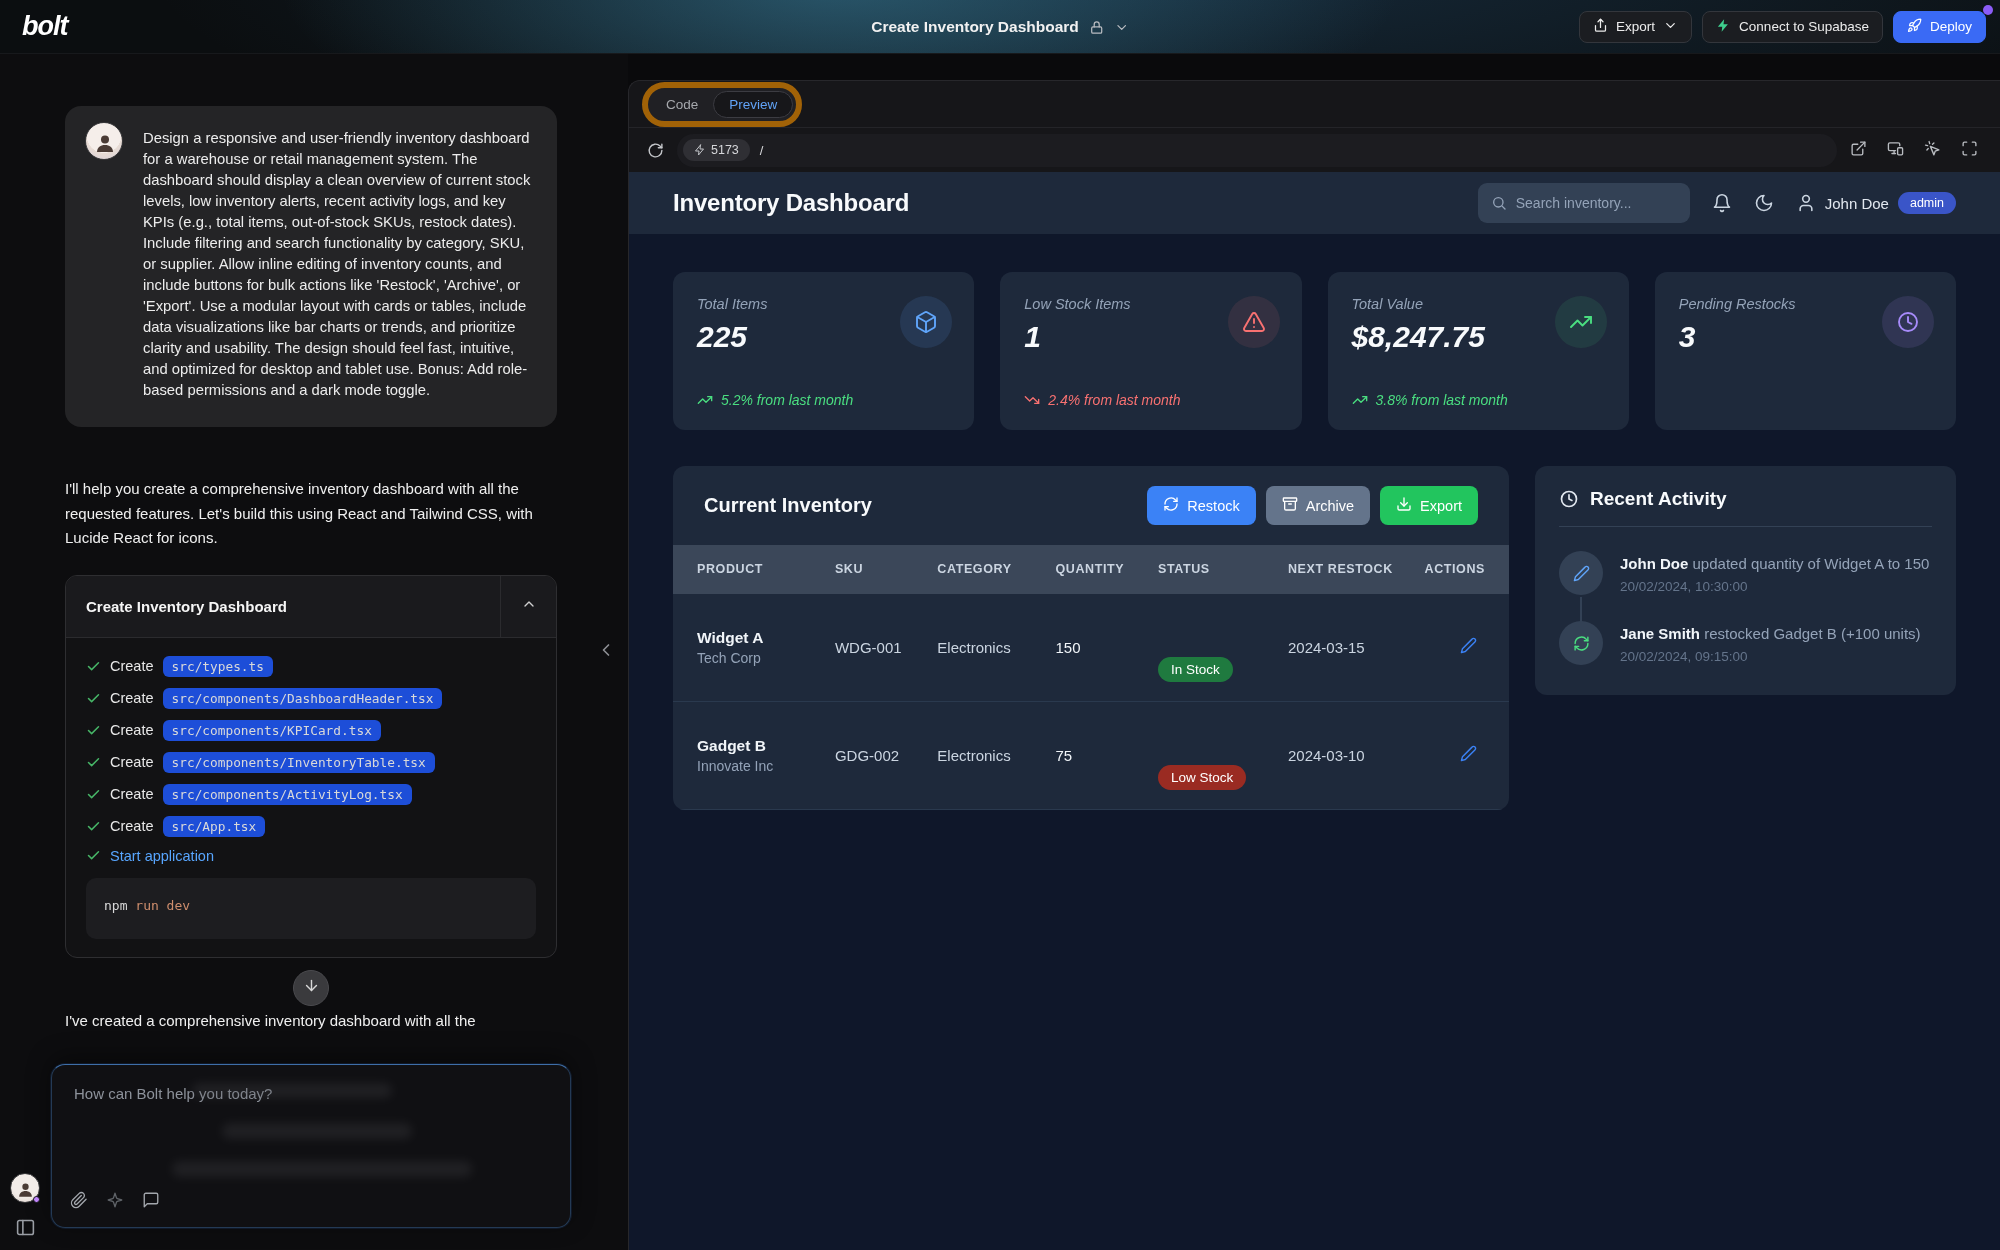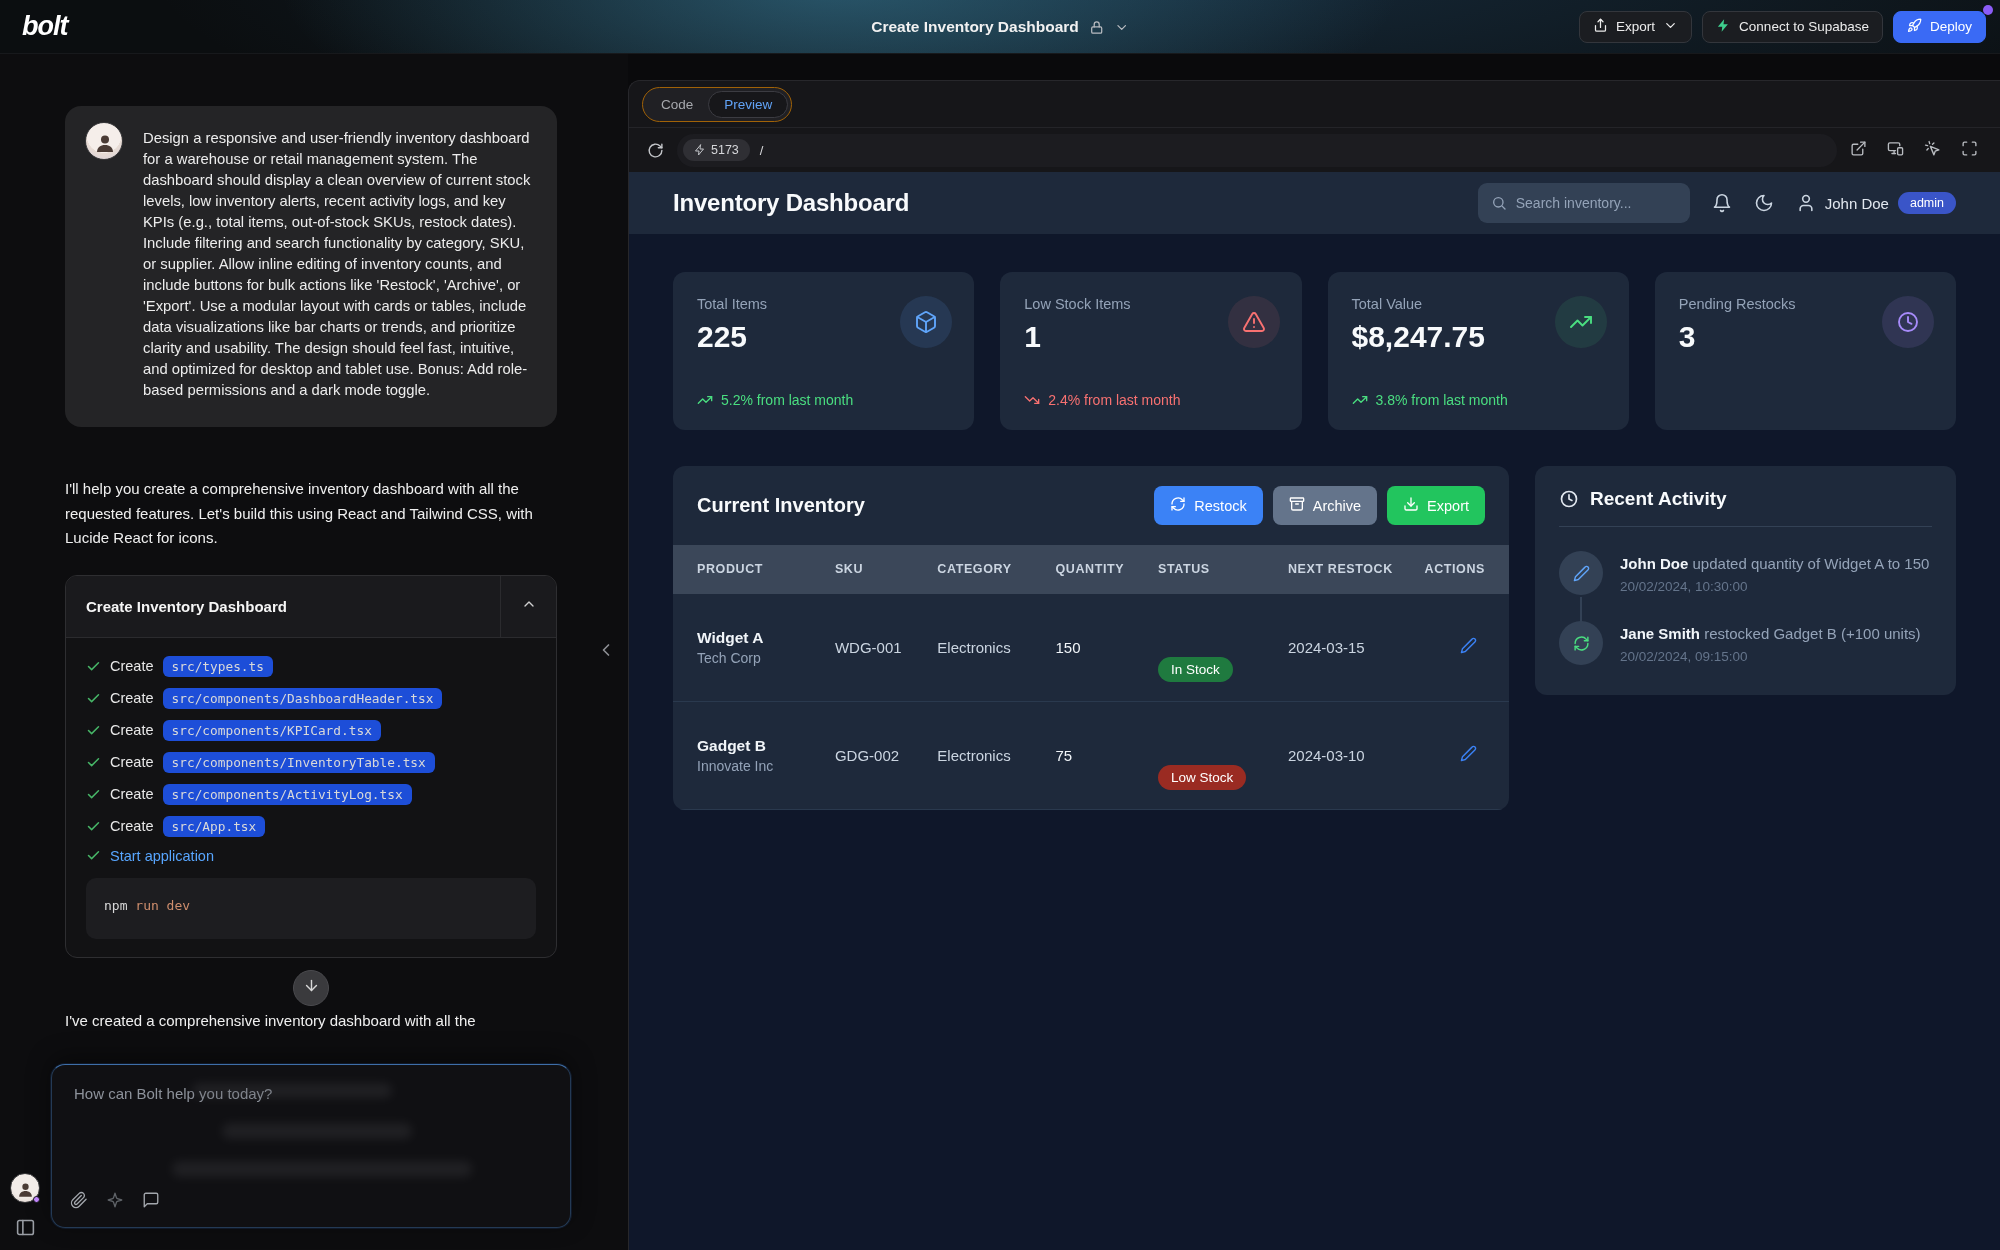--- a/index.html
+++ b/index.html
@@ -66,21 +66,21 @@
   .mini-avatar .dot { position:absolute; right:-1px; bottom:-1px; width:7px; height:7px; border-radius:50%; background:#c084fc; border:1px solid #141416; }
   .corner .panel-ic { color:#9a9ea5; display:flex; }
   .corner .panel-ic svg { width:21px; height:21px; }
 
   .collapse-handle { position:absolute; right:12px; top:586px; color:#8d8f94; cursor:pointer; }
   .collapse-handle svg { width:20px; height:20px; }
 
   
   .preview-pane { flex:1; margin-top:26px; background:#161619; border:1px solid #27272b; border-right:none; border-bottom:none; border-top-left-radius:12px; display:flex; flex-direction:column; overflow:hidden; }
   .tabsbar { height:47px; flex:none; display:flex; align-items:center; padding:0 13px; border-bottom:1px solid #242428; }
-  .seg { display:flex; align-items:center; background:#202024; border:1px solid #a16207; border-radius:999px; padding:3px; }
+  .seg { display:flex; align-items:center; background:#202024; border:6px solid #a16207; border-radius:999px; padding:3px; }
   .seg-item { padding:5px 15px; font-size:13.5px; color:#a6a8ad; border-radius:999px; cursor:pointer; }
   .seg-item.active { background:#17171a; border:1px solid #3c3c42; color:#61a3f7; font-weight:500; }
   .urlbar { height:44px; flex:none; display:flex; align-items:center; gap:13px; padding:0 18px;justify-content:flex-end; }
   .reload { color:#c3c5c9; display:flex; cursor:pointer; }
   .reload svg { width:17px; height:17px; }
   .urlinput { flex:1; height:33px; background:#1c1c20; border-radius:999px; display:flex; align-items:center; gap:10px; padding:0 6px; }
   .port-pill { display:flex; align-items:center; gap:5px; background:#2f2f34; border-radius:999px; padding:4px 11px; font-size:12.5px; color:#d6d7da; }
   .port-pill svg { width:12px; height:12px; color:#c2c4c8; }
   .url-path { font-size:13px; color:#d6d7da; }
   .urlbar-icons { display:flex; align-items:center; gap:20px; color:#b9bcc1; padding-right:4px; }
@@ -95,36 +95,36 @@
   .searchbox svg { width:16px; height:16px; color:#94a3b8; flex:none; }
   .searchbox .sph { font-size:14px; color:#94a3b8; white-space:nowrap; }
   .hdr-ic { color:#cbd5e1; display:flex; cursor:pointer; }
   .hdr-ic svg { width:20px; height:20px; }
   .userbox { display:flex; align-items:center; gap:9px; }
   .username { font-size:15px; color:#e2e8f0; font-weight:500; }
   .role-pill { background:#3a55c8; color:#fff; font-size:12.5px; padding:4px 12px; border-radius:999px; }
 
   .dash-content { padding:38px 44px; }
   .kpi-row { display:grid; grid-template-columns:repeat(4,1fr); gap:26px; }
-  .kpi { background:#1e293b; border-radius:12px; padding:24px; height:158px; position:relative; }
+  .kpi { background:#1e293b; border-radius:12px; padding:24px; height:158px; position:relative;font-style:italic; }
   .kpi-label { font-size:14.5px; color:#94a3b8; }
   .kpi-value { margin-top:8px; font-size:30px; font-weight:800; color:#f8fafc; }
   .kpi-ic { position:absolute; right:22px; top:24px; width:52px; height:52px; border-radius:50%; display:flex; align-items:center; justify-content:center; }
   .kpi-ic svg { width:24px; height:24px; }
   .kpi-ic.blue { background:rgba(96,165,250,0.13); color:#60a5fa; }
   .kpi-ic.red { background:rgba(248,113,113,0.10); color:#f87171; }
   .kpi-ic.green { background:rgba(74,222,128,0.10); color:#4ade80; }
   .kpi-ic.purple { background:rgba(167,139,250,0.13); color:#a78bfa; }
   .kpi-trend { position:absolute; left:24px; bottom:22px; display:flex; align-items:center; gap:8px; font-size:14px; }
   .kpi-trend svg { width:16px; height:16px; }
   .trend-up { color:#4ade80; } .trend-down { color:#f87171; }
 
   .main-row { margin-top:36px; display:grid; grid-template-columns:836px 1fr; gap:26px; align-items:start; }
   .inv-card { background:#1e293b; border-radius:12px; overflow:hidden; }
-  .inv-head { display:flex; align-items:center; justify-content:space-between; padding:20px 24px; }
+  .inv-head { display:flex; align-items:center; justify-content:space-between; padding:20px 31px; }
   .inv-title { font-size:20px; font-weight:700; color:#f8fafc; }
   .inv-actions { display:flex; gap:10px; }
   .act-btn { display:flex; align-items:center; gap:8px; height:39px; padding:0 16px; border-radius:8px; font-size:14.5px; color:#fff; font-weight:500; cursor:pointer; border:none; }
   .act-btn svg { width:16px; height:16px; }
   .act-restock { background:#3b82f6; } .act-archive { background:#64748b; } .act-export { background:#22c55e; }
   .tbl { width:100%; }
   .tbl-head { display:grid; grid-template-columns:17.5% 13% 15% 13% 16.5% 15% 10%; background:#3b4759; padding:0 24px; }
   .th { font-size:12.5px; letter-spacing:0.6px; color:#cbd5e1; text-transform:uppercase; font-weight:600; padding:15px 8px 15px 0; line-height:1.5; }
   .th.last { text-align:right; padding-right:0; }
   .tbl-row { display:grid; grid-template-columns:17.5% 13% 15% 13% 16.5% 15% 10%; padding:0 24px; border-bottom:1px solid #2a394e; align-items:center; }

